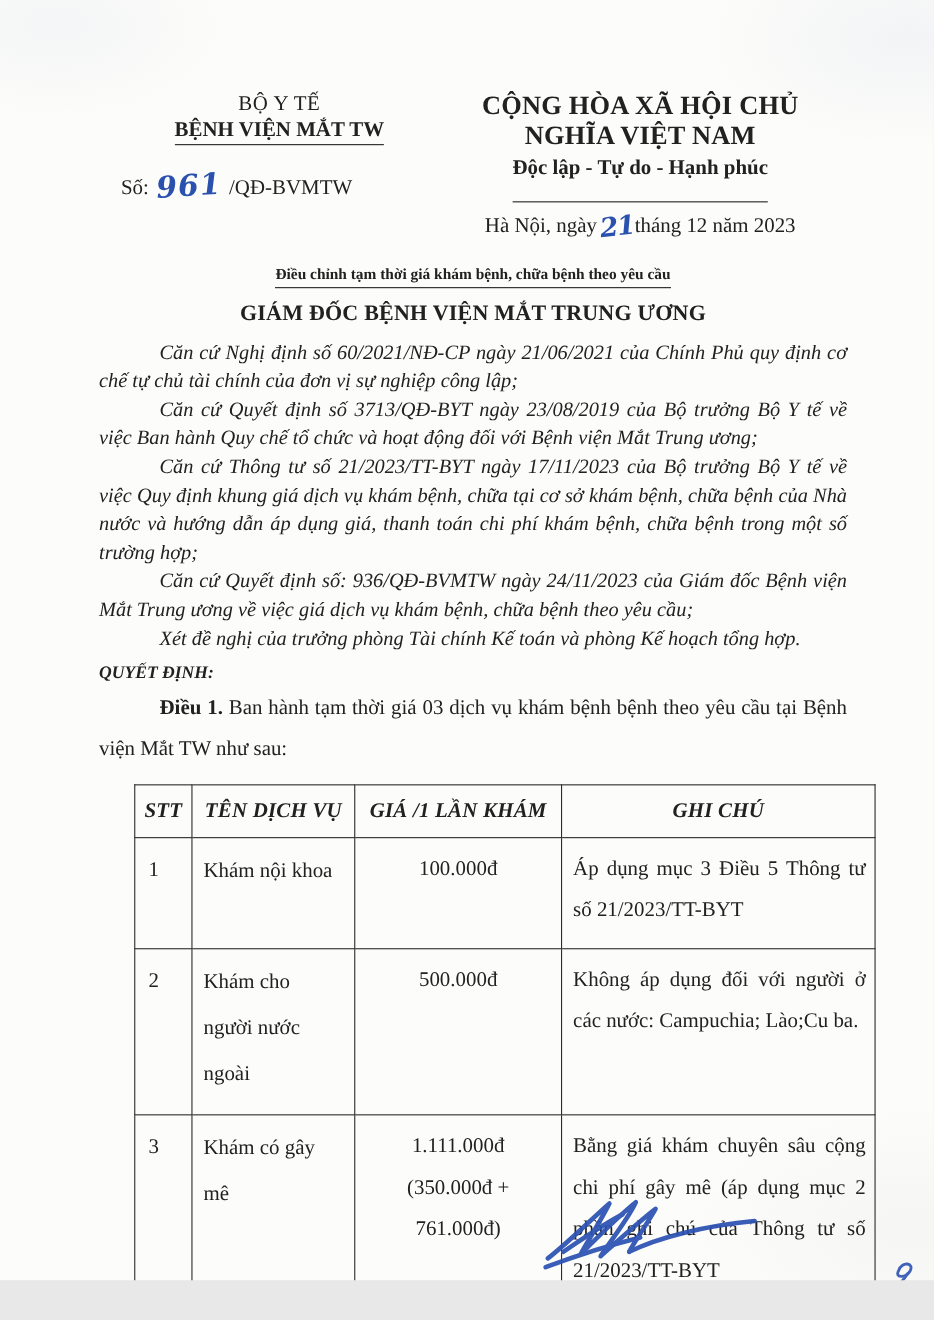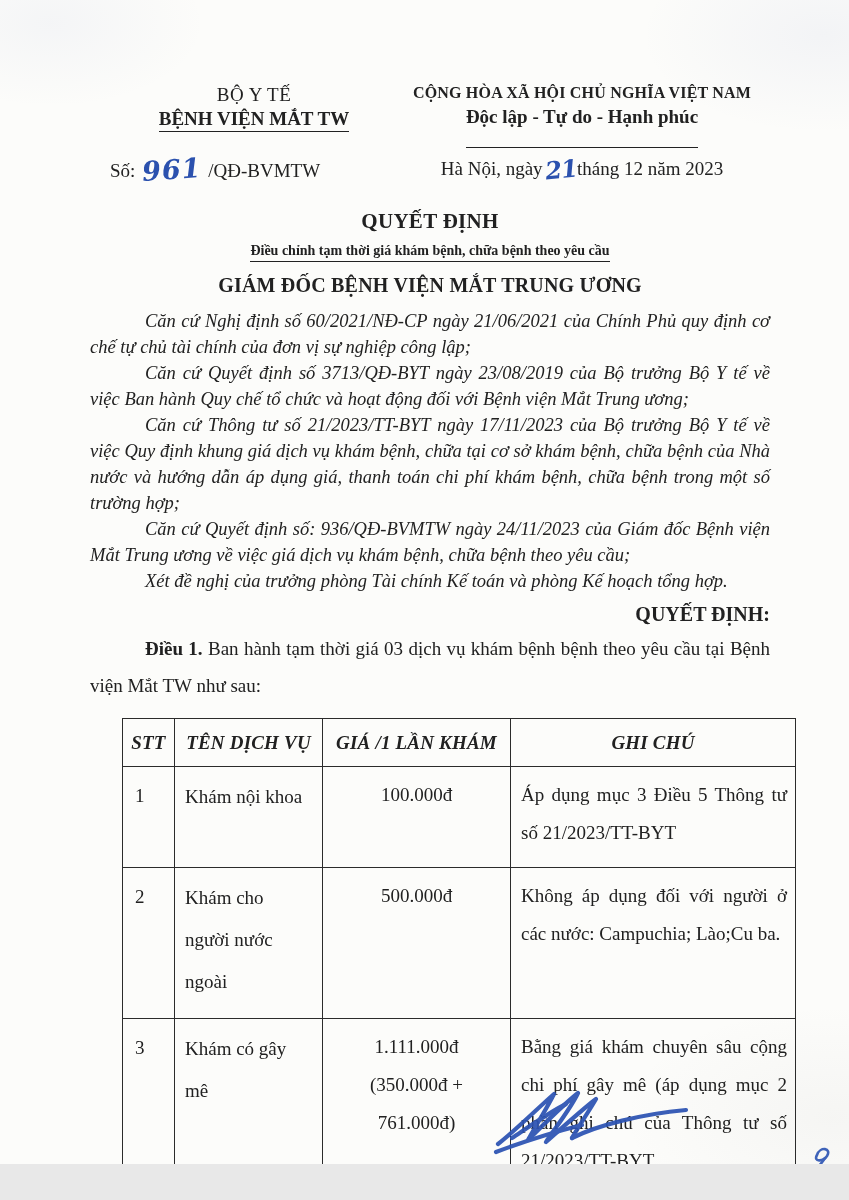--- a/index.html
+++ b/index.html
@@ -19,21 +19,21 @@
   }
   .content{padding:0 79px 0 90px;}
 
   
   .header{display:flex;margin-top:84px;}
   .header-left{width:292px;margin-left:18px;text-align:center;flex:none;}
   .header-right{flex:1;text-align:center;margin-right:6px;}
   .org-line1{font-size:19px;letter-spacing:.5px;}
   .org-line2{font-size:19px;font-weight:700;margin-top:2px;}
   .org-line2 span{border-bottom:1.6px solid #222;padding-bottom:2px;}
-  .nat-line1{font-size:16px;font-weight:700;letter-spacing:.2px;}
+  .nat-line1{font-size:24px;font-weight:700;letter-spacing:.2px;}
   .nat-line2{font-size:19px;font-weight:700;margin-top:4px;}
   .nat-line2 span{border-bottom:1.6px solid #222;padding-bottom:20px;}
   .doc-number{margin-top:22px;text-align:left;padding-left:2px;font-size:19px;white-space:nowrap;}
   .date-line{margin-top:24px;font-size:19px;white-space:nowrap;}
 
   
   .ink{
     color:#2b51ae;
     font-style:italic;
     font-weight:700;
@@ -50,21 +50,21 @@
   .doc-subtitle span{border-bottom:1.4px solid #222;padding-bottom:3px;}
   .doc-authority{font-size:20px;font-weight:700;margin-top:15px;letter-spacing:.2px;}
 
   
   .recitals{margin-top:11px;}
   .recital{
     margin:0;font-style:italic;font-size:18.5px;line-height:26px;
     text-align:justify;text-indent:55px;
   }
 
-  .decision-heading{text-align:right;font-size:20px;font-weight:700;margin-top:9px;}
+  .decision-heading{text-align:left;font-size:16px;font-weight:700;margin-top:9px;font-style:italic;}
 
   .article{font-size:19px;line-height:37px;text-align:justify;text-indent:55px;margin:4px 0 0 0;}
   .article b{font-weight:700;}
 
   
   table.price-table{
     border-collapse:collapse;
     margin:14px 0 0 32px;
     width:673px;
     table-layout:fixed;
@@ -121,21 +121,20 @@
       <div class="header-right">
         <div class="nat-line1">CỘNG HÒA XÃ HỘI CHỦ NGHĨA VIỆT NAM</div>
         <div class="nat-line2"><span>Độc lập - Tự do - Hạnh phúc</span></div>
         <div class="date-line">
           <span>Hà Nội, ngày</span><span class="ink ink-day">21</span><span>tháng 12 năm 2023</span>
         </div>
       </div>
     </div>
 
     <div class="title-block">
-      <div class="doc-title">QUYẾT ĐỊNH</div>
       <div class="doc-subtitle"><span>Điều chỉnh tạm thời giá khám bệnh, chữa bệnh theo yêu cầu</span></div>
       <div class="doc-authority">GIÁM ĐỐC BỆNH VIỆN MẮT TRUNG ƯƠNG</div>
     </div>
 
     <div class="recitals">
       <p class="recital">Căn cứ Nghị định số 60/2021/NĐ-CP  ngày 21/06/2021 của Chính Phủ quy định cơ chế tự chủ tài chính của đơn vị sự nghiệp công lập;</p>
       <p class="recital">Căn cứ Quyết định số 3713/QĐ-BYT ngày 23/08/2019 của Bộ trưởng Bộ Y tế về việc Ban hành Quy chế tổ chức và hoạt động đối với Bệnh viện Mắt Trung ương;</p>
       <p class="recital">Căn cứ Thông tư số 21/2023/TT-BYT ngày 17/11/2023 của Bộ trưởng Bộ Y tế về việc Quy định khung giá dịch vụ khám bệnh, chữa tại cơ sở khám bệnh, chữa bệnh của Nhà nước và hướng dẫn áp dụng giá, thanh toán chi phí khám bệnh, chữa bệnh trong một số trường hợp;</p>
       <p class="recital">Căn cứ Quyết định số: 936/QĐ-BVMTW ngày 24/11/2023 của Giám đốc Bệnh viện Mắt Trung ương về việc giá dịch vụ khám bệnh, chữa bệnh theo yêu cầu;</p>
       <p class="recital">Xét đề nghị của trưởng phòng Tài chính Kế toán và phòng Kế hoạch tổng hợp.</p>

